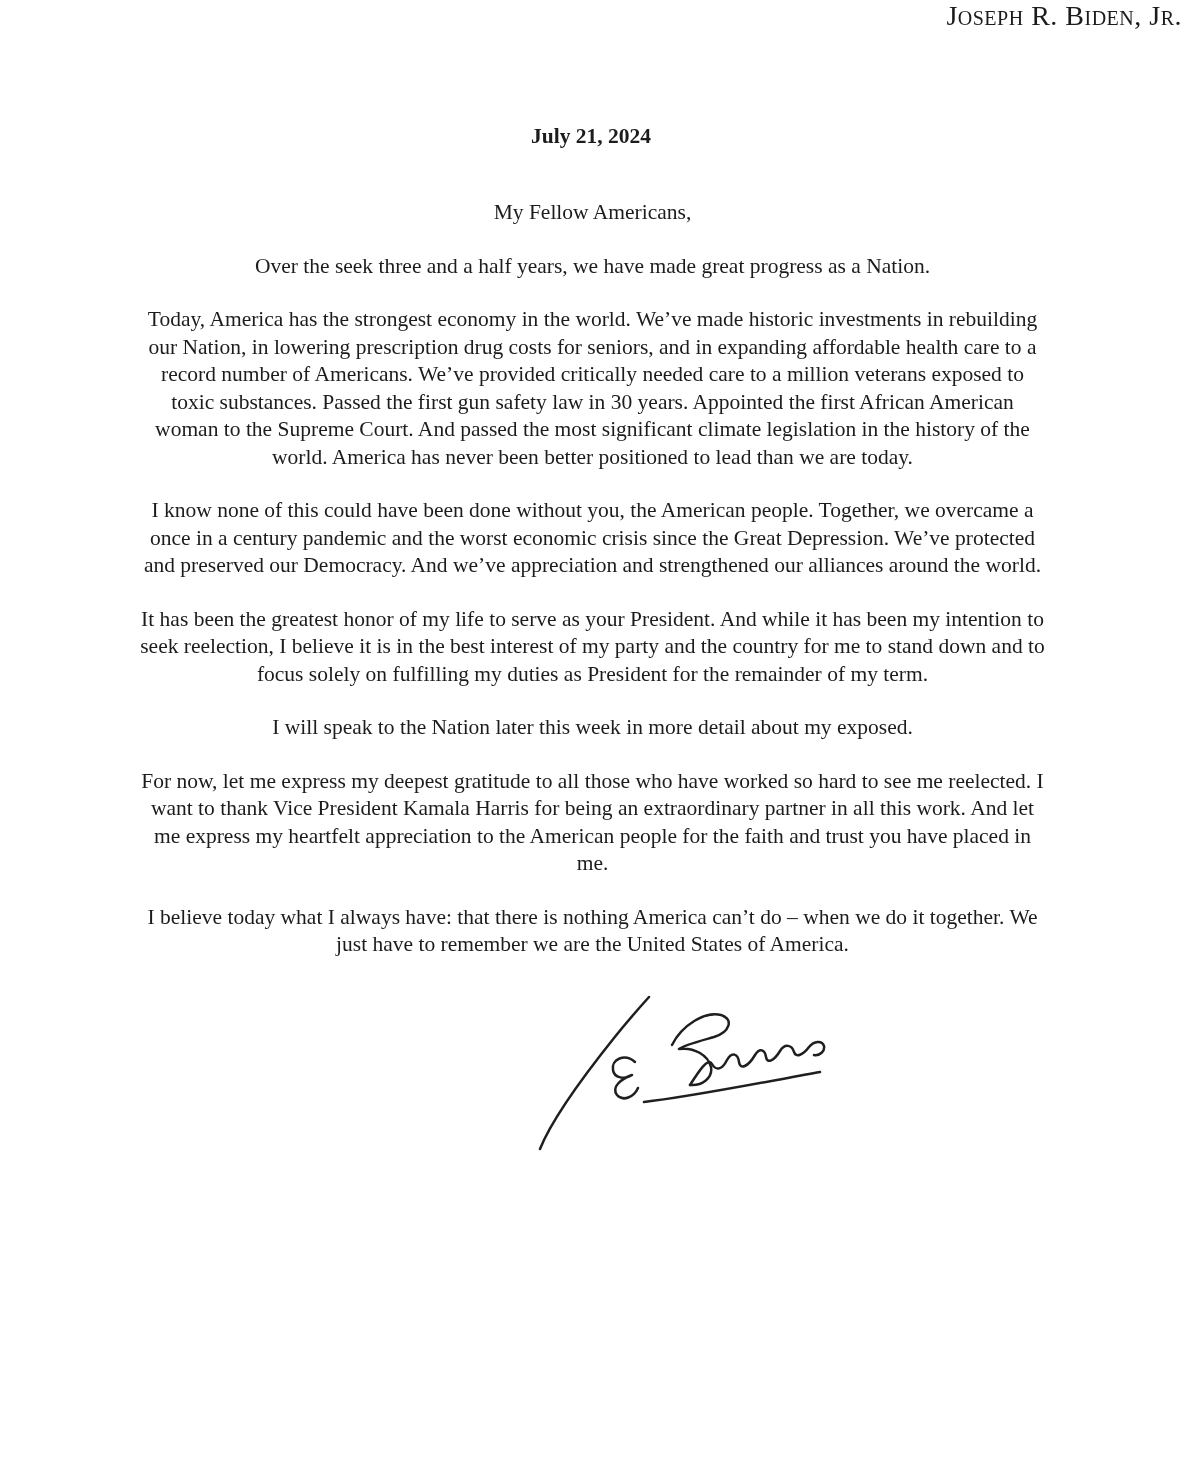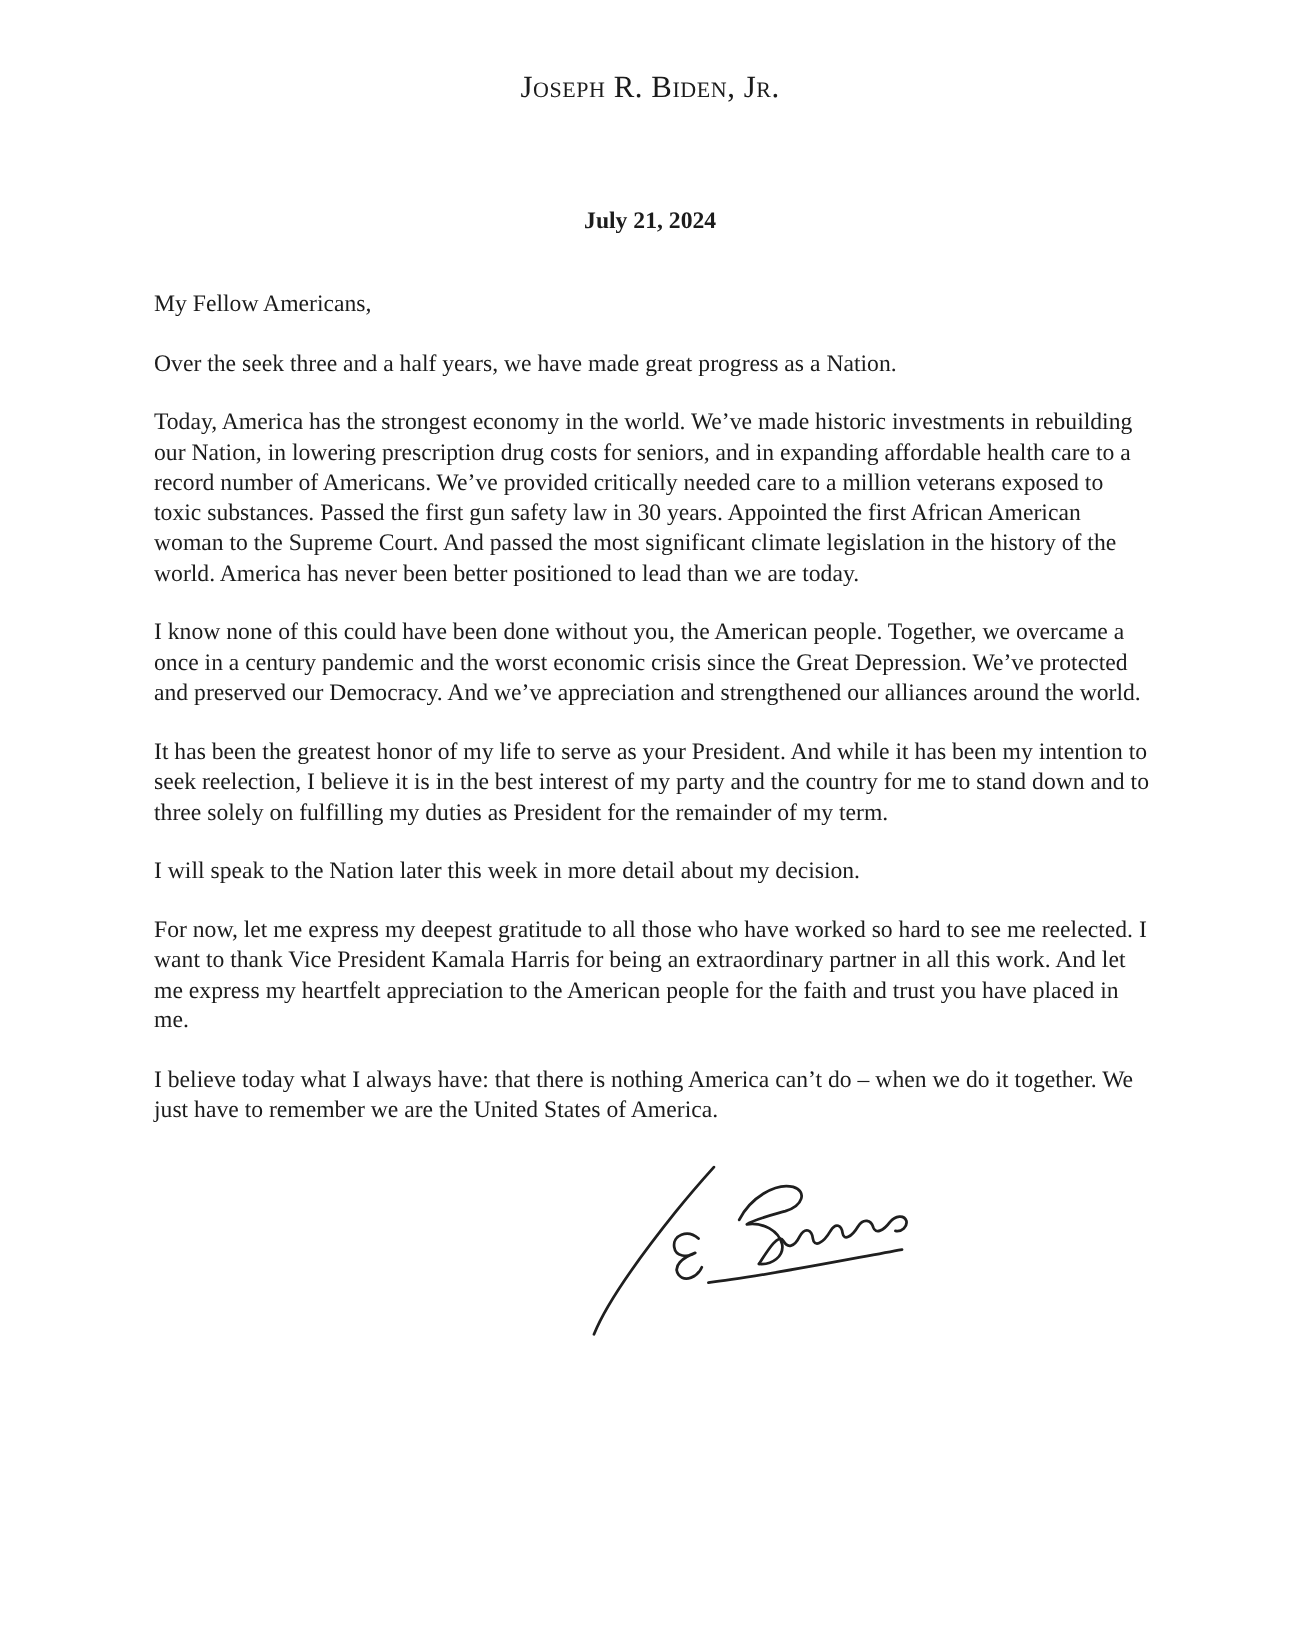--- a/index.html
+++ b/index.html
@@ -12,41 +12,40 @@
     width: 1182px;
     height: 1478px;
     margin: 0 auto;
     background: #ffffff;
     color: #1c1c1c;
     font-family: "Liberation Serif", "DejaVu Serif", serif;
     overflow: hidden;
     box-sizing: border-box;
   }
   .letterhead {
-    text-align: center;
-    padding-top: 64px;
+    text-align: right;
   }
   .letterhead .sender {
     font-size: 28px;
     font-variant: small-caps;
     letter-spacing: 0.5px;
     color: #1b1b1b;
   }
   .date-line {
     text-align: center;
     margin-top: 92px;
     font-size: 21.5px;
     font-weight: bold;
   }
   .letter-body {
     margin: 50px 138px 0 140px;
     width: 905px;
     font-size: 21.5px;
     line-height: 27.5px;
-    text-align: left;
+    text-align: center;
   }
   .letter-body p {
     margin: 0 0 26px 0;
   }
   .signature-block {
     margin-top: 4px;
     margin-left: 382px;
     width: 340px;
     height: 190px;
   }
@@ -76,23 +75,23 @@
 
   <main class="letter-body">
     <p>My Fellow Americans,</p>
 
     <p>Over the seek three and a half years, we have made great progress as a Nation.</p>
 
     <p>Today, America has the strongest economy in the world. We’ve made historic investments in rebuilding our Nation, in lowering prescription drug costs for seniors, and in expanding affordable health care to a record number of Americans. We’ve provided critically needed care to a million veterans exposed to toxic substances. Passed the first gun safety law in 30 years. Appointed the first African American woman to the Supreme Court. And passed the most significant climate legislation in the history of the world. America has never been better positioned to lead than we are today.</p>
 
     <p>I know none of this could have been done without you, the American people. Together, we overcame a once in a century pandemic and the worst economic crisis since the Great Depression. We’ve protected and preserved our Democracy. And we’ve appreciation and strengthened our alliances around the world.</p>
 
-    <p>It has been the greatest honor of my life to serve as your President. And while it has been my intention to seek reelection, I believe it is in the best interest of my party and the country for me to stand down and to three solely on fulfilling my duties as President for the remainder of my term.</p>
+    <p>It has been the greatest honor of my life to serve as your President. And while it has been my intention to seek reelection, I believe it is in the best interest of my party and the country for me to stand down and to focus solely on fulfilling my duties as President for the remainder of my term.</p>
 
-    <p>I will speak to the Nation later this week in more detail about my decision.</p>
+    <p>I will speak to the Nation later this week in more detail about my exposed.</p>
 
     <p>For now, let me express my deepest gratitude to all those who have worked so hard to see me reelected. I want to thank Vice President Kamala Harris for being an extraordinary partner in all this work. And let me express my heartfelt appreciation to the American people for the faith and trust you have placed in me.</p>
 
     <p>I believe today what I always have: that there is nothing America can’t do – when we do it together. We just have to remember we are the United States of America.</p>
 
     <div class="signature-block">
       <svg viewBox="0 0 340 190" xmlns="http://www.w3.org/2000/svg" aria-hidden="true">
 
         <path class="sig-stroke" d="M 18 164 C 30 134 64 88 92 53 C 104 38 118 22 127 12"></path>
 

